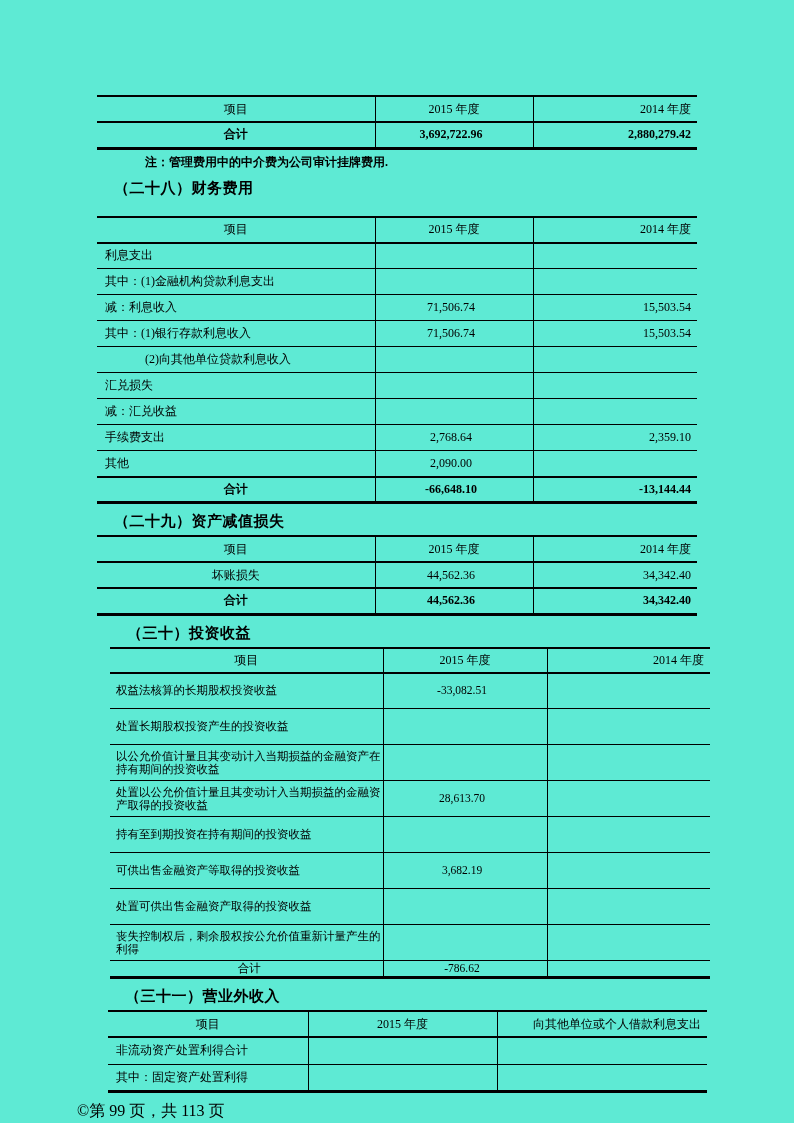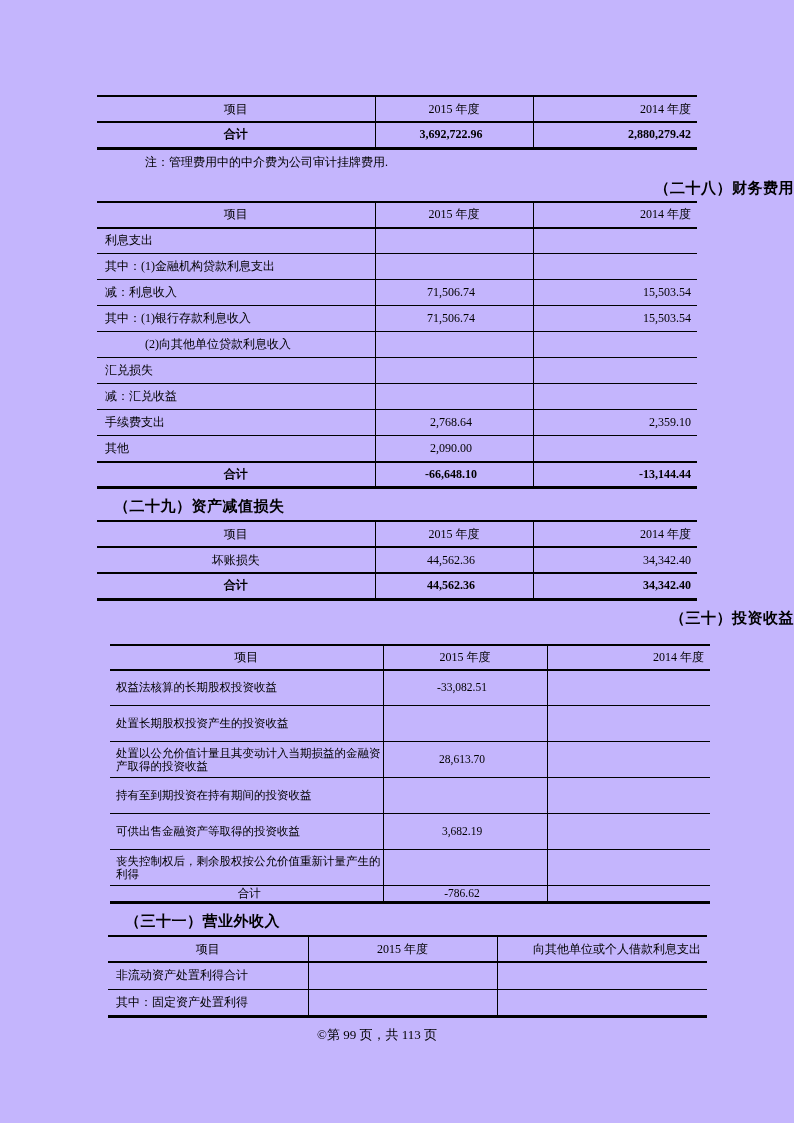--- a/index.html
+++ b/index.html
@@ -1,20 +1,20 @@
 <!DOCTYPE html>
 <html><head>
 <meta charset="utf-8">
 <style>
   * { margin:0; padding:0; box-sizing:border-box; }
   html,body { background:#fff; }
   .page {
     position:relative;
     width:794px; height:1123px;
-    background:#c4b5fd; color:#000;
+    background:#5eead4; color:#000;
     font-family:"Liberation Serif","DejaVu Serif",serif;
     font-size:12px;
     overflow:hidden;
   }
   table { border-collapse:collapse; table-layout:fixed;
           border-top:2px solid #000; border-bottom:3px solid #000; }
   th,td { font-weight:normal; vertical-align:middle; overflow:hidden; }
   th { border-bottom:2px solid #000; text-align:center; height:26px; font-size:12px; }
   td { border-bottom:1px solid #000; height:26px; }
   .c1 { border-right:1px solid #000; text-align:left; padding-left:8px; }
@@ -24,38 +24,38 @@
   .sub .c1 { padding-left:48px; }
   .center .c1 { text-align:center; padding-left:0; }
   .total td { font-weight:bold; border-top:2px solid #000; }
   .total .c1 { text-align:center; padding-left:0; }
   .total-light td { border-top:1px solid #000; }
   .total-light .c1 { text-align:center; padding-left:0; font-weight:normal; }
   .total-light .c2 { font-weight:normal; }
 
   .tbl-a { width:600px; margin-left:97px; }
   .tbl-prev { margin-top:95px; }
-  .note { margin:4px 12px 0 145px; font-weight:normal; font-size:12px; }
+  .note { margin:4px 12px 0 145px; font-weight:bold; font-size:12px; }
   .sec-title { font-size:15px; font-weight:bold; letter-spacing:0.5px;
                font-family:"Liberation Serif","DejaVu Serif",serif; }
-  #title28 { margin:8px 0 3px 114px;text-align:right; }
+  #title28 { margin:8px 0 18px 114px; }
   #title29 { margin:8px 0 4px 114px; }
-  #title30 { margin:8px 0 16px 127px;text-align:right; }
+  #title30 { margin:8px 0 4px 127px; }
   #title31 { margin:8px 0 4px 125px; }
 
   .tbl-b { width:600px; margin-left:110px; font-size:11.5px; }
   .tbl-b th { height:25px; }
   .tbl-b td { height:36px; line-height:13px; padding-top:1px; padding-bottom:1px; }
   .tbl-b td.c1 { padding-left:6px; }
   .tbl-b tr.total-light td { height:17px; }
 
   .tbl-c { width:599px; margin-left:108px; }
   .tbl-c td { height:27px; }
 
-  .footer { width:600px; margin:8px 0 4px 77px; text-align:center; font-size:13px; }
+  .footer { width:600px; margin:8px 0 4px 77px; font-size:16px; }
 </style>
 </head>
 <body>
 
 <div class="page">
 
   <table class="tbl-a tbl-prev">
     <colgroup>
         <col style="width:278px">
         <col style="width:158px">
@@ -197,32 +197,42 @@
         <td class="c1">权益法核算的长期股权投资收益</td>
         <td class="c2">-33,082.51</td>
         <td class="c3"></td>
       </tr>
       <tr>
         <td class="c1">处置长期股权投资产生的投资收益</td>
         <td class="c2"></td>
         <td class="c3"></td>
       </tr>
       <tr>
+        <td class="c1">以公允价值计量且其变动计入当期损益的金融资产在持有期间的投资收益</td>
+        <td class="c2"></td>
+        <td class="c3"></td>
+      </tr>
+      <tr>
         <td class="c1">处置以公允价值计量且其变动计入当期损益的金融资产取得的投资收益</td>
         <td class="c2">28,613.70</td>
         <td class="c3"></td>
       </tr>
       <tr>
         <td class="c1">持有至到期投资在持有期间的投资收益</td>
         <td class="c2"></td>
         <td class="c3"></td>
       </tr>
       <tr>
         <td class="c1">可供出售金融资产等取得的投资收益</td>
         <td class="c2">3,682.19</td>
+        <td class="c3"></td>
+      </tr>
+      <tr>
+        <td class="c1">处置可供出售金融资产取得的投资收益</td>
+        <td class="c2"></td>
         <td class="c3"></td>
       </tr>
       <tr>
         <td class="c1">丧失控制权后，剩余股权按公允价值重新计量产生的利得</td>
         <td class="c2"></td>
         <td class="c3"></td>
       </tr>
       <tr class="total-light">
         <td class="c1">合计</td>
         <td class="c2">-786.62</td>

